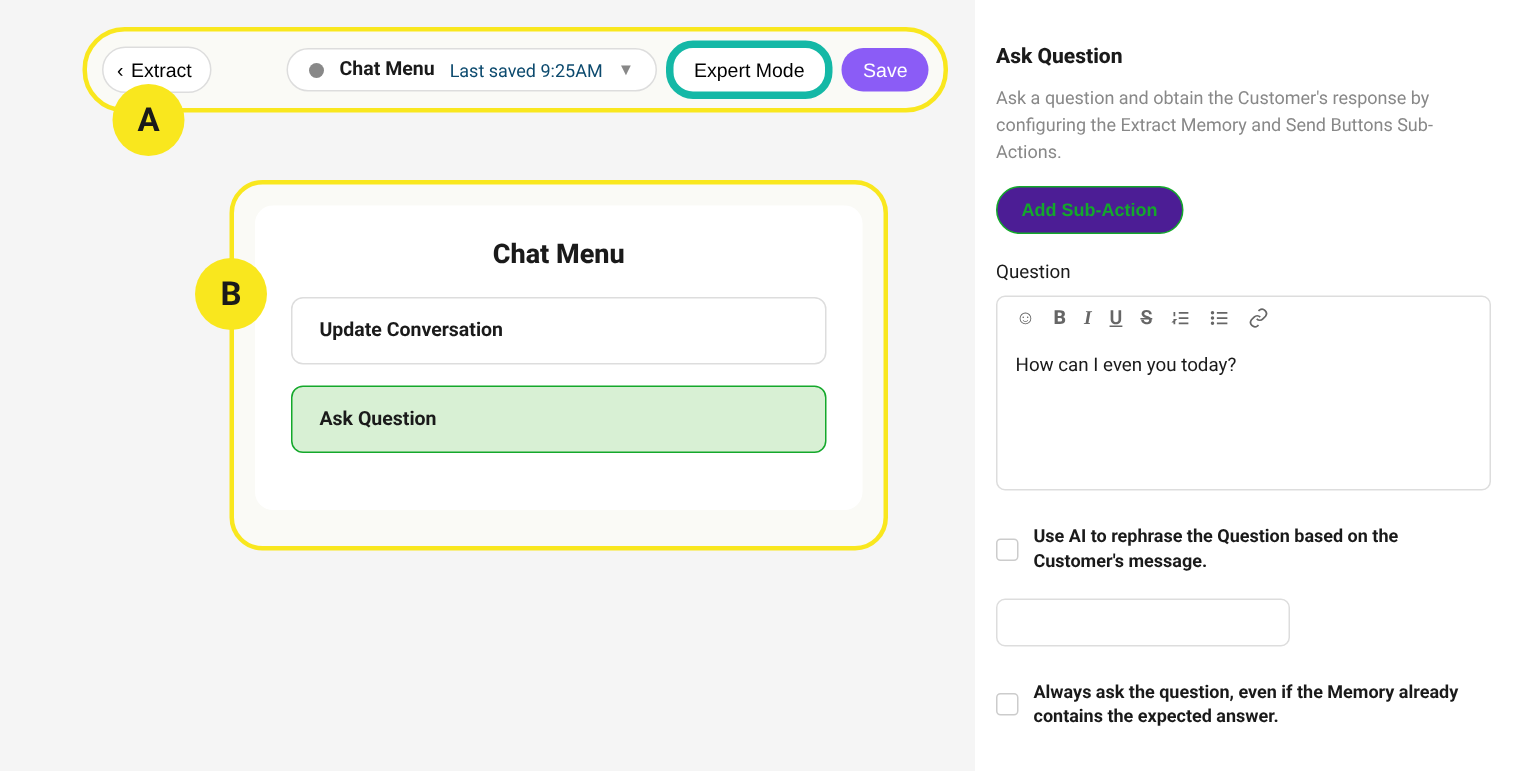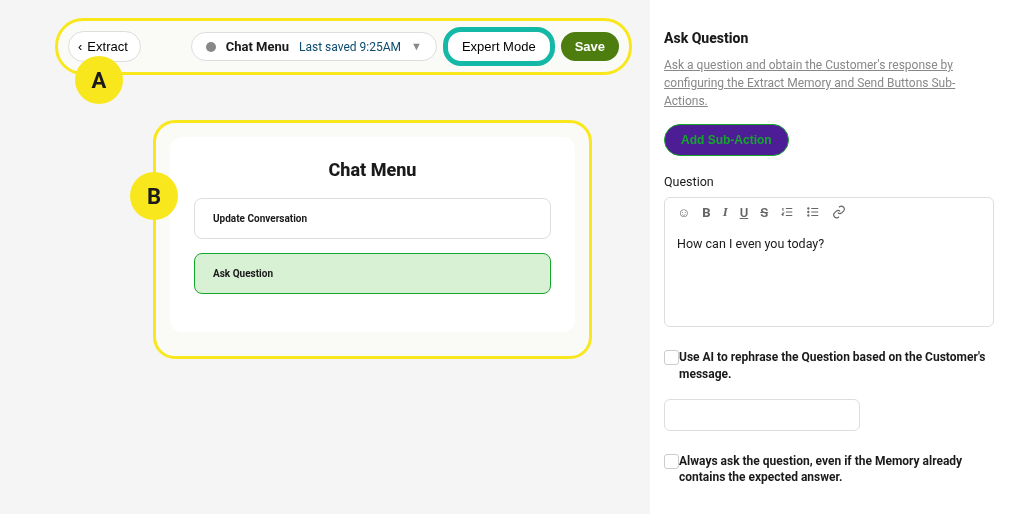--- a/index.html
+++ b/index.html
@@ -65,24 +65,24 @@
       padding: 7px 14px;
       font-size: 13px;
       cursor: pointer;
     }
     .expert-btn {
       background: #fff;
       border: 5px solid #14b8a6;
       font-weight: 500;
     }
     .save-btn {
-      background: #4d7c0f;
+      background: #8b5cf6;
       border: none;
       color: #fff;
-      font-weight: 700;
+      font-weight: 400;
     }
     .callout {
       position: absolute;
       width: 48px;
       height: 48px;
       background: #f9e71e;
       border-radius: 50%;
       display: flex;
       align-items: center;
       justify-content: center;
@@ -107,21 +107,21 @@
     .card-title {
       text-align: center;
       font-size: 18px;
       font-weight: 800;
       margin-bottom: 18px;
     }
     .action-row {
       border: 1px solid #ddd;
       border-radius: 8px;
       padding: 14px 18px;
-      font-size: 10px;
+      font-size: 13px;
       font-weight: 700;
       cursor: pointer;
       margin-bottom: 14px;
     }
     .action-row.active {
       background: #d8f0d4;
       border-color: #14a82b;
     }
 
     .right-pane {
@@ -132,21 +132,20 @@
     .right-pane h2 {
       font-size: 14px;
       font-weight: 800;
       margin-bottom: 10px;
     }
     .desc {
       font-size: 12px;
       color: #888;
       line-height: 1.5;
       margin-bottom: 14px;
-      text-decoration: underline;
     }
     .add-sub-action {
       background: #4c1d95;
       border: 1px solid #14a82b;
       color: #14a82b;
       border-radius: 20px;
       padding: 8px 16px;
       font-weight: 600;
       font-size: 12px;
       cursor: pointer;
@@ -173,21 +172,22 @@
     }
     .editor-toolbar span { cursor: pointer; font-weight: 600; display:inline-flex; align-items:center;}
     .editor-toolbar .ico { width:14px; height:14px; }
     .editor-body {
       padding: 10px 12px;
       min-height: 100px;
       font-size: 12.5px;
     }
     .checkbox-row {
       display: flex;
-      align-items: flex-start;
+      align-items: center;
+      gap: 10px;
       margin-bottom: 16px;
     }
     .checkbox {
       width: 15px;
       height: 15px;
       border: 1px solid #ccc;
       border-radius: 3px;
       flex-shrink: 0;
       margin-top: 1px;
       cursor: pointer;

